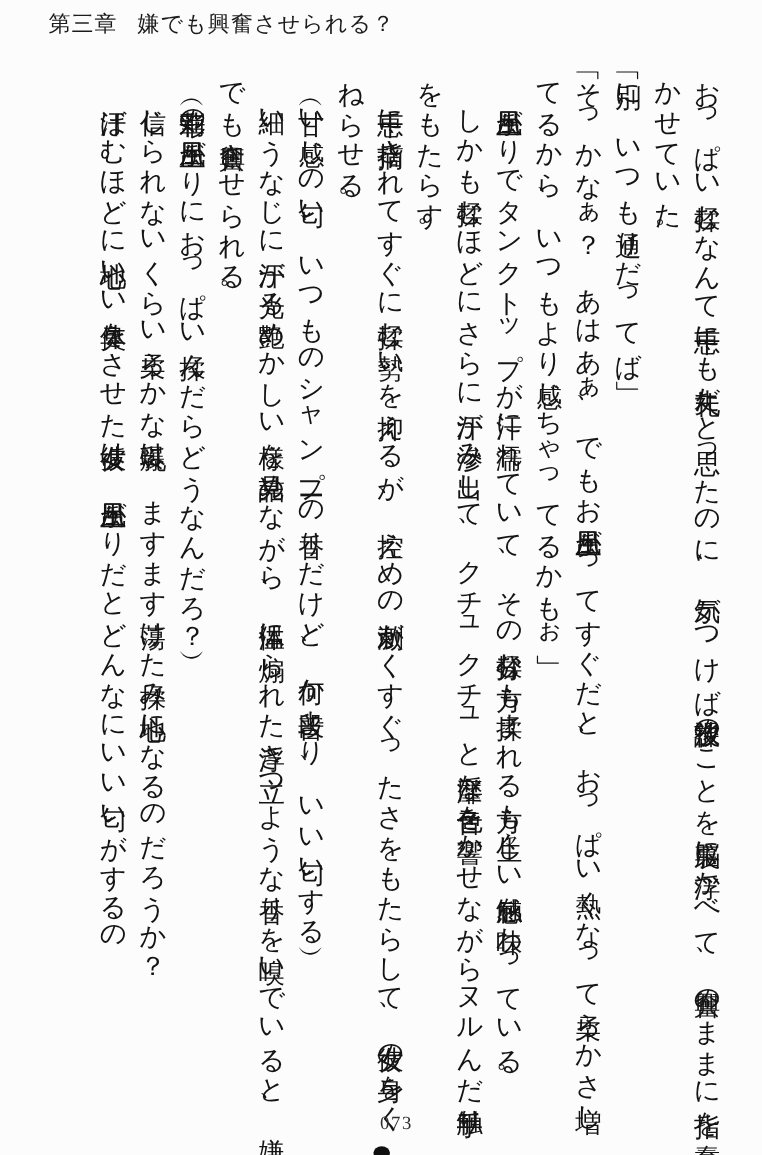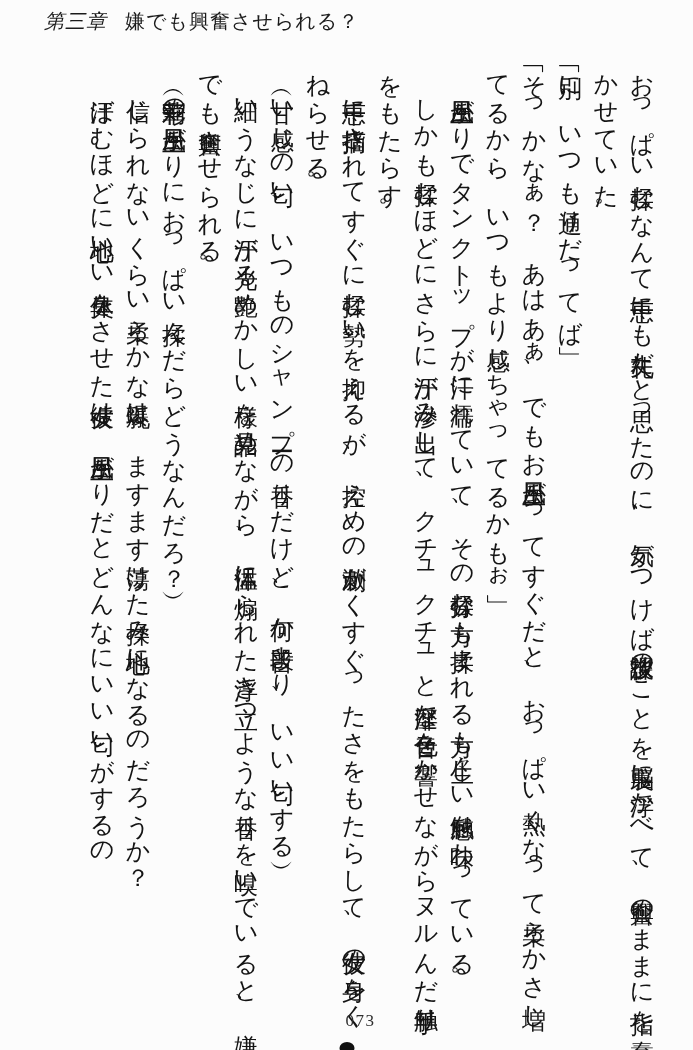--- a/index.html
+++ b/index.html
@@ -21,21 +21,20 @@
     position: absolute;
     top: 8px;
     left: 44px;
     font-size: 20px;
     letter-spacing: 1px;
     color: #1b1b1b;
     white-space: nowrap;
   }
   .chapter-header .chapter-no {
     margin-right: 0.9em;
-    font-style: italic;
   }
   
   .vtext {
     position: absolute;
     top: 58px;
     right: 33px;
     height: 982px;
     width: 616px;
     writing-mode: vertical-rl;
     font-size: 24px;

